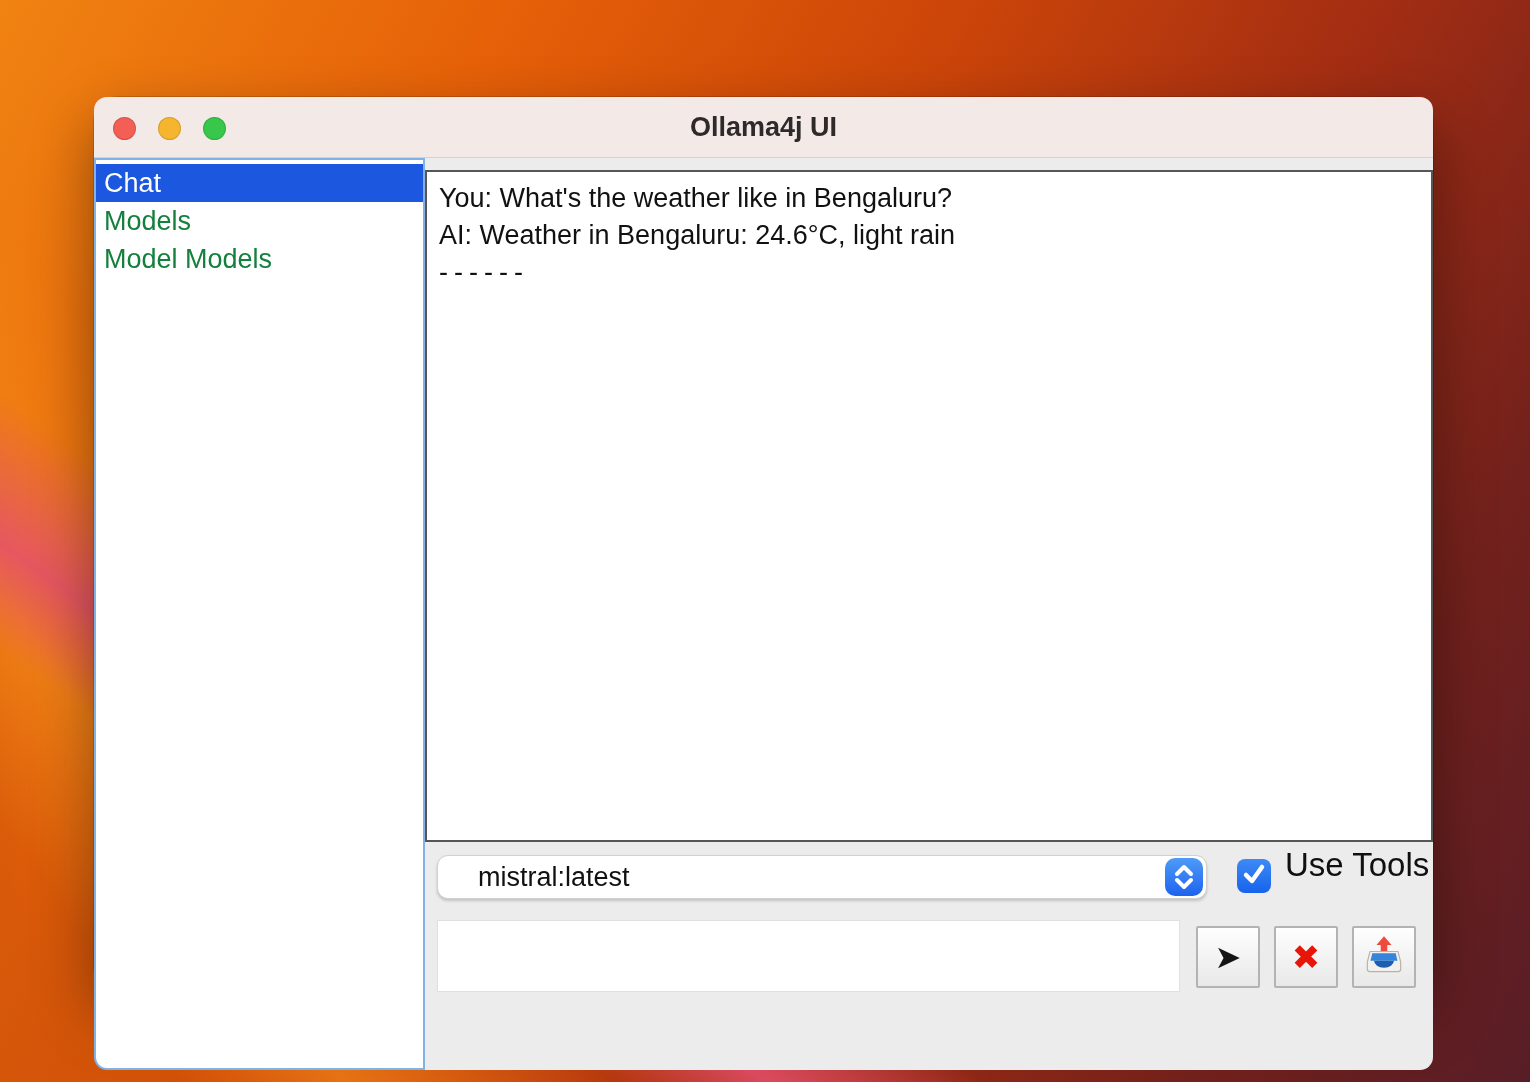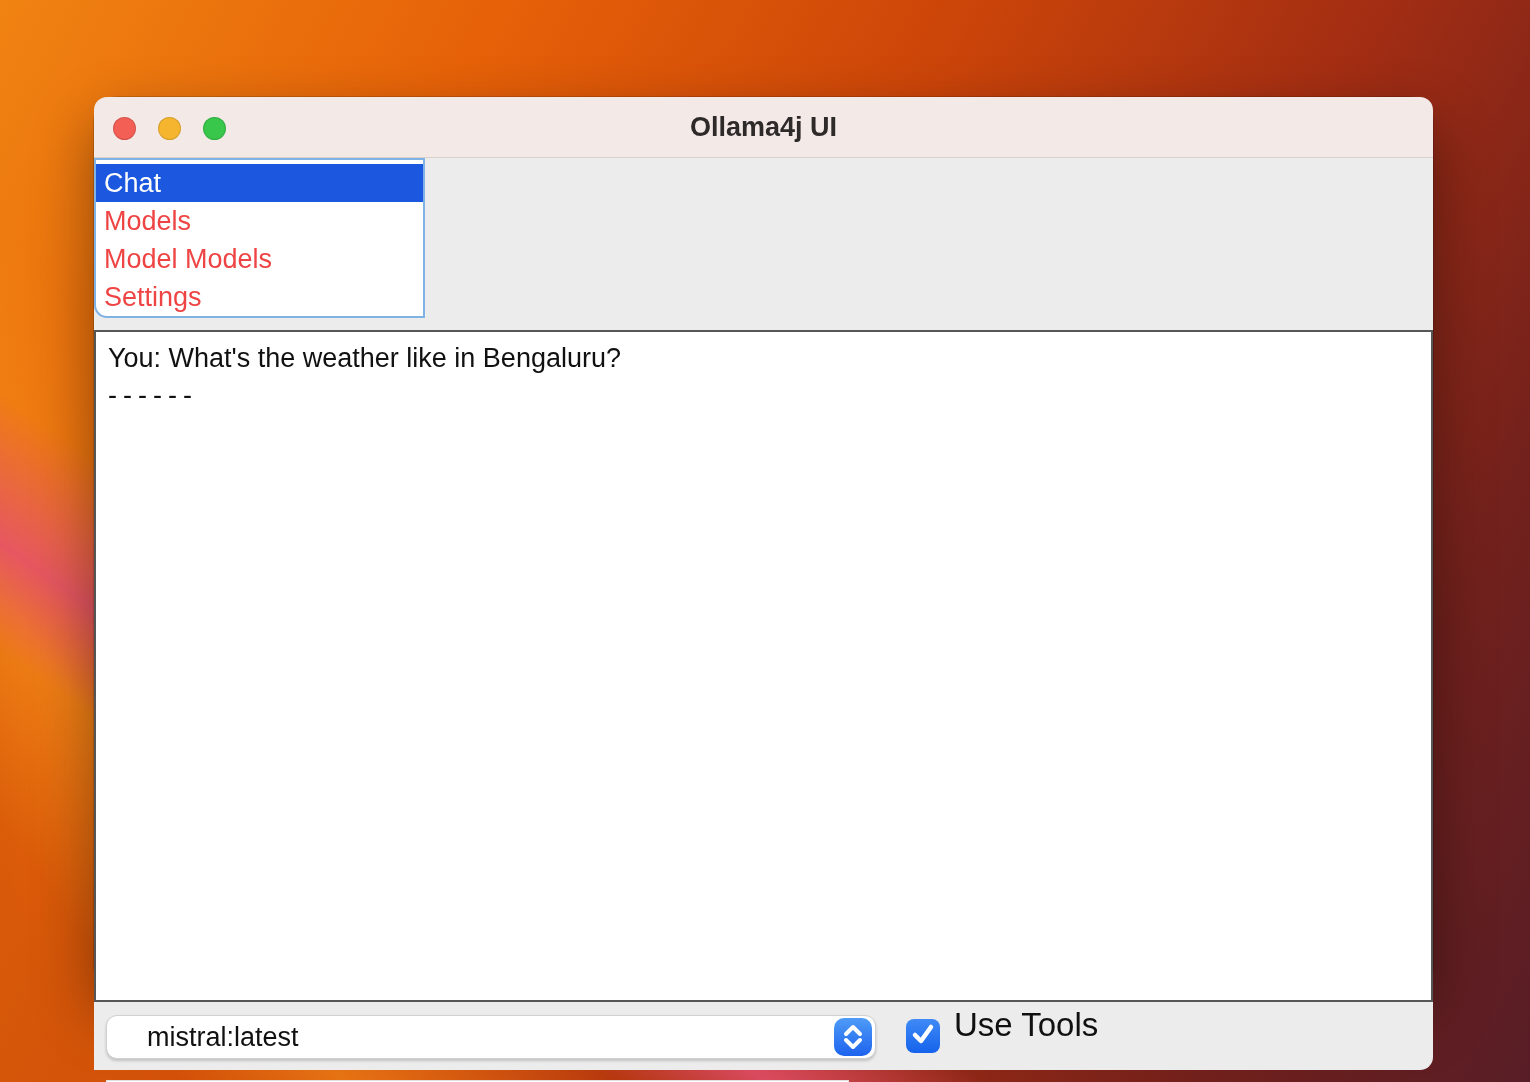--- a/index.html
+++ b/index.html
@@ -30,29 +30,29 @@
   .light-red    { background:#f35e55; }
   .light-yellow { background:#f5b52e; }
   .light-green  { background:#38c74a; }
   .title {
     position:absolute; left:0; right:0; top:0; height:61px;
     display:flex; align-items:center; justify-content:center;
     font-size:27px; font-weight:bold; color:#2e2a29;
   }
 
   
-  .main { display:flex; height:912px;flex-direction:column; }
+  .main { display:flex; height:912px; }
 
   .sidebar {
     width:331px; background:#fff; border:2px solid #7fb2e5;
     border-bottom-left-radius:13px; padding-top:4px; overflow:hidden;
   }
   .nav-item {
     height:38px; line-height:38px; padding-left:8px;
-    font-size:27px; color:#ef4444; white-space:nowrap; cursor:default;
+    font-size:27px; color:#15803d; white-space:nowrap; cursor:default;
   }
   .nav-item.selected { background:#1b57df; color:#fff; }
 
   .chatcol { flex:1; display:flex; flex-direction:column; min-width:0;margin-top:12px; }
 
   .transcript {
     height:672px; background:#fff; border:2px solid #565656;
     padding:8px 12px; font-size:27px; line-height:37px; color:#111;
     overflow:hidden;
   }
@@ -114,26 +114,26 @@
       </div>
       <div class="title">Ollama4j UI</div>
     </div>
 
     <div class="main">
 
       <div class="sidebar">
         <div class="nav-item selected">Chat</div>
         <div class="nav-item">Models</div>
         <div class="nav-item">Model Models</div>
-        <div class="nav-item">Settings</div>
       </div>
 
       <div class="chatcol">
         <div class="transcript">
           <div class="chat-line">You: What's the weather like in Bengaluru?</div>
+          <div class="chat-line">AI: Weather in Bengaluru: 24.6°C, light rain</div>
           <div class="chat-line dashes">------</div>
         </div>
 
         <div class="panel">
 
           <div class="model-select">
             <div class="select-value">mistral:latest</div>
             <div class="stepper">
               <svg width="28" height="30" viewBox="0 0 28 30">
                 <polyline points="7,12 14,5 21,12" fill="none" stroke="#fff" stroke-width="4" stroke-linecap="round" stroke-linejoin="round"></polyline>

